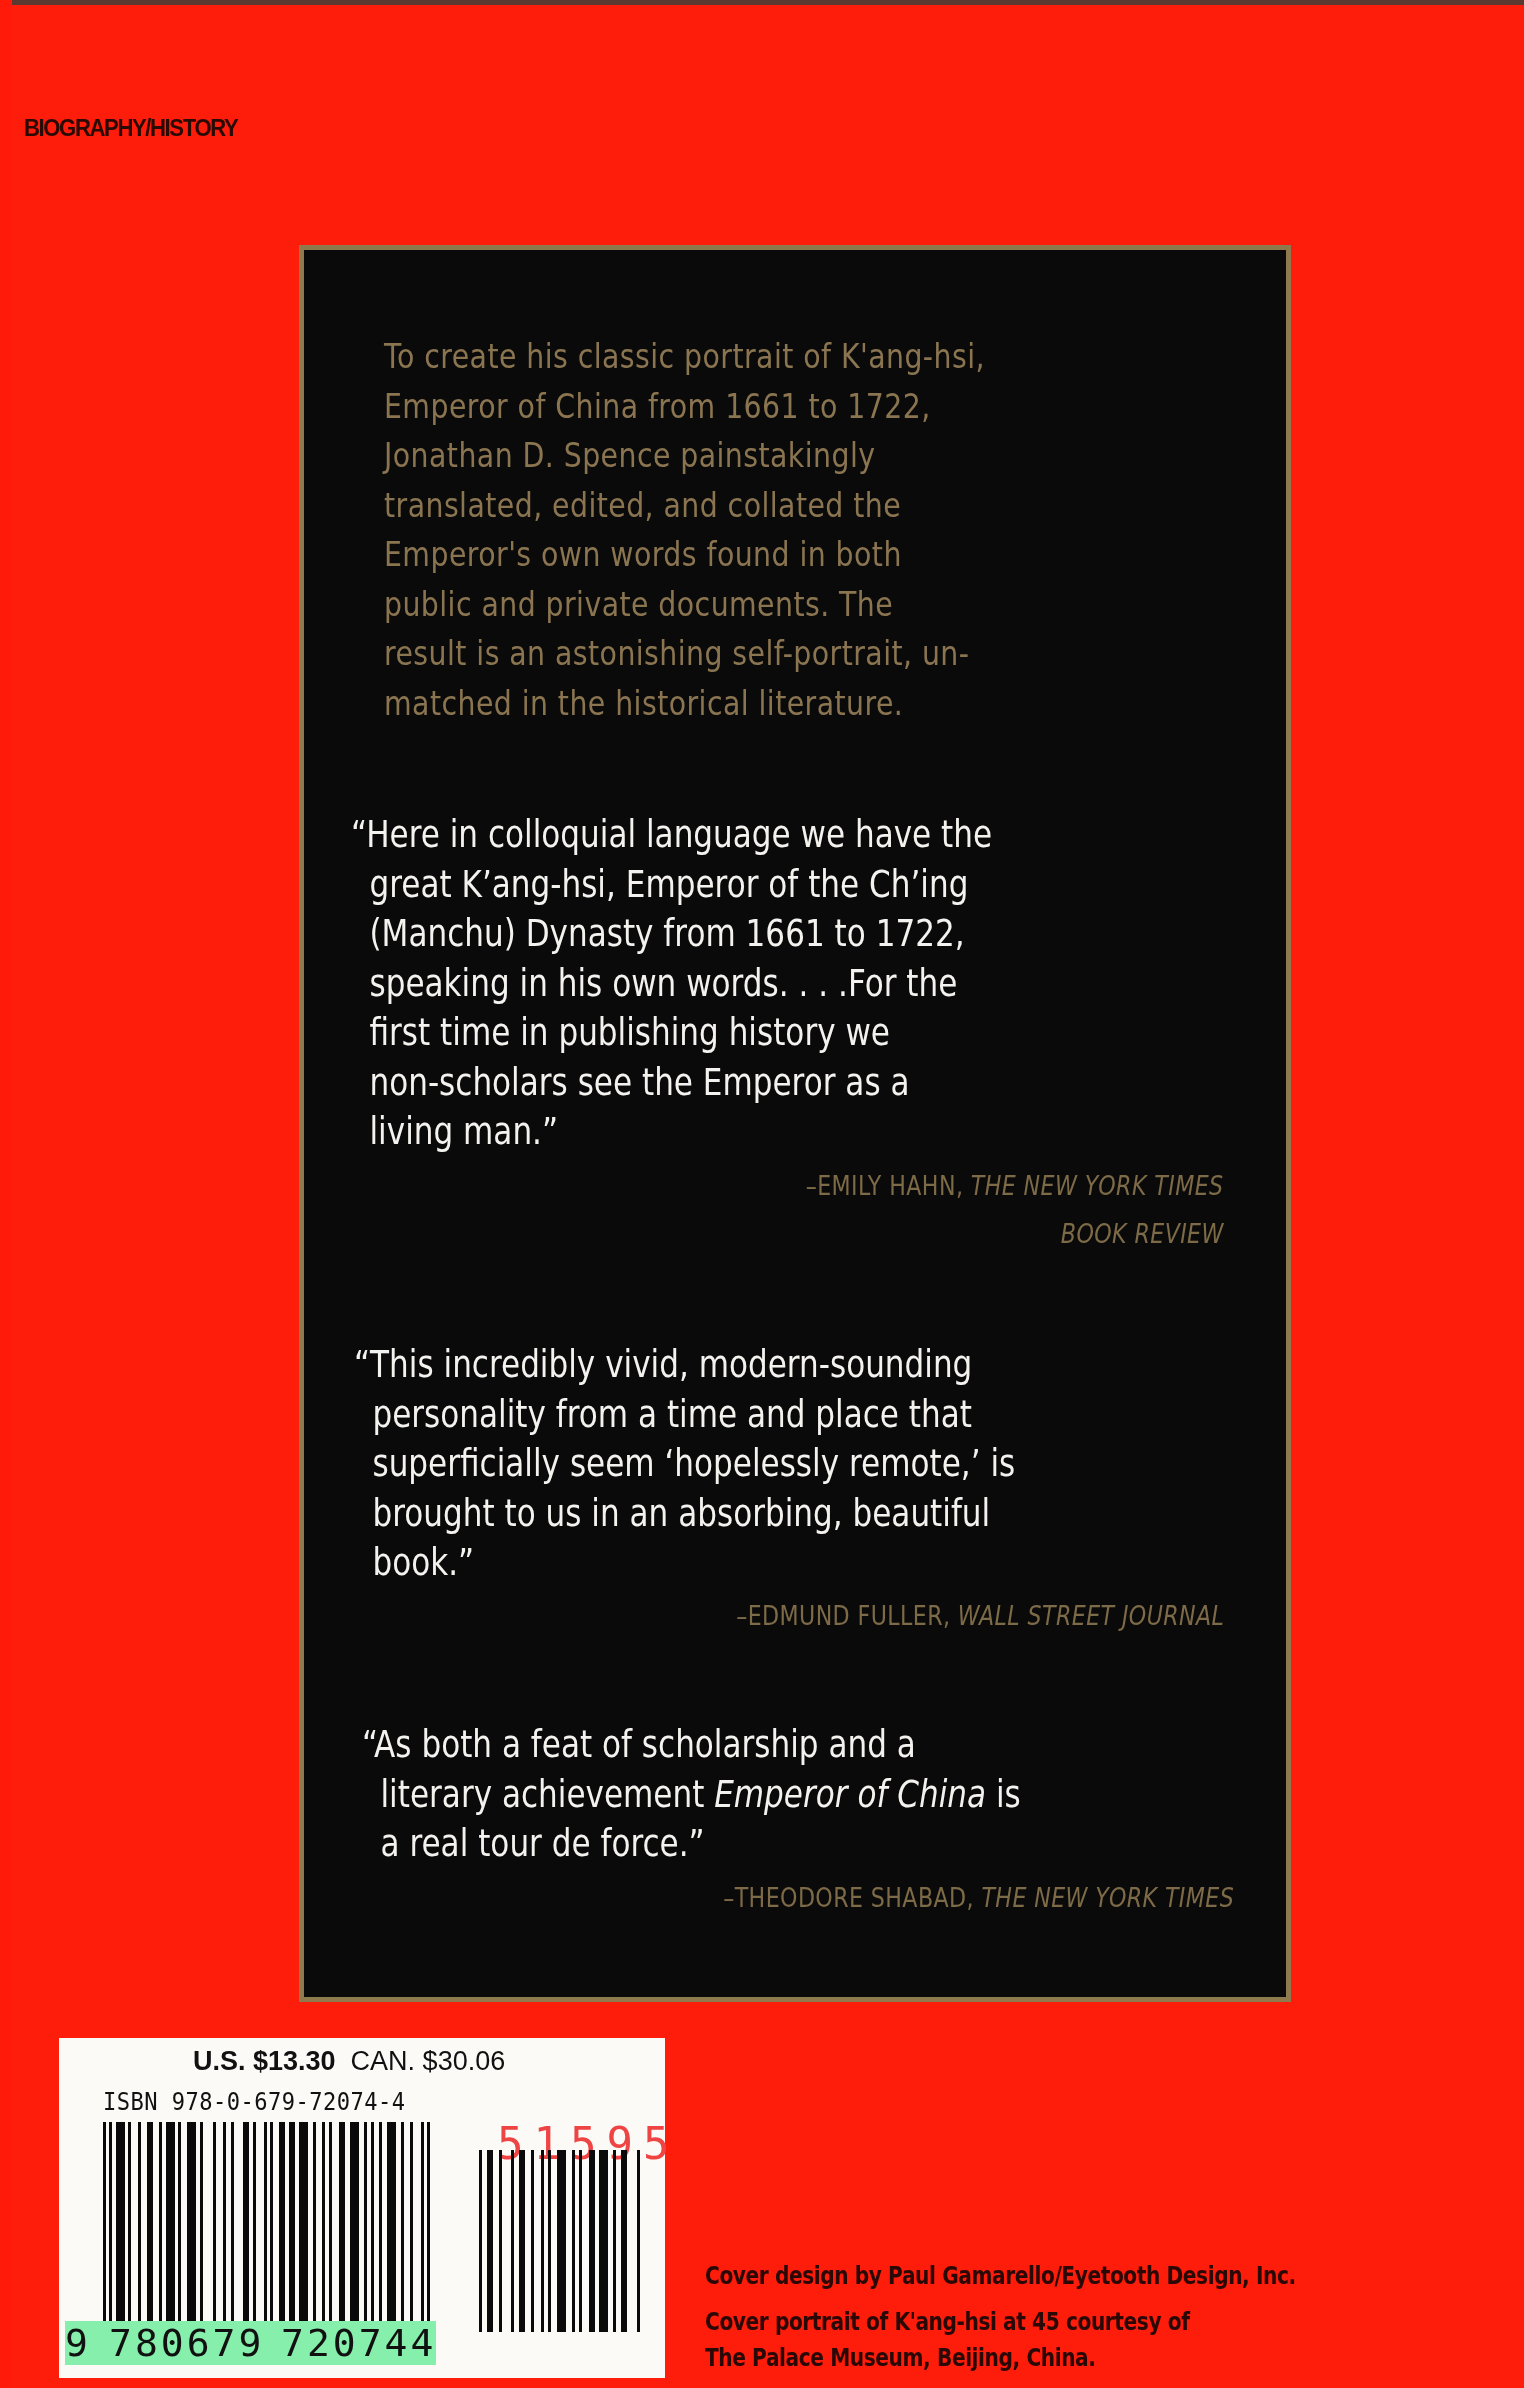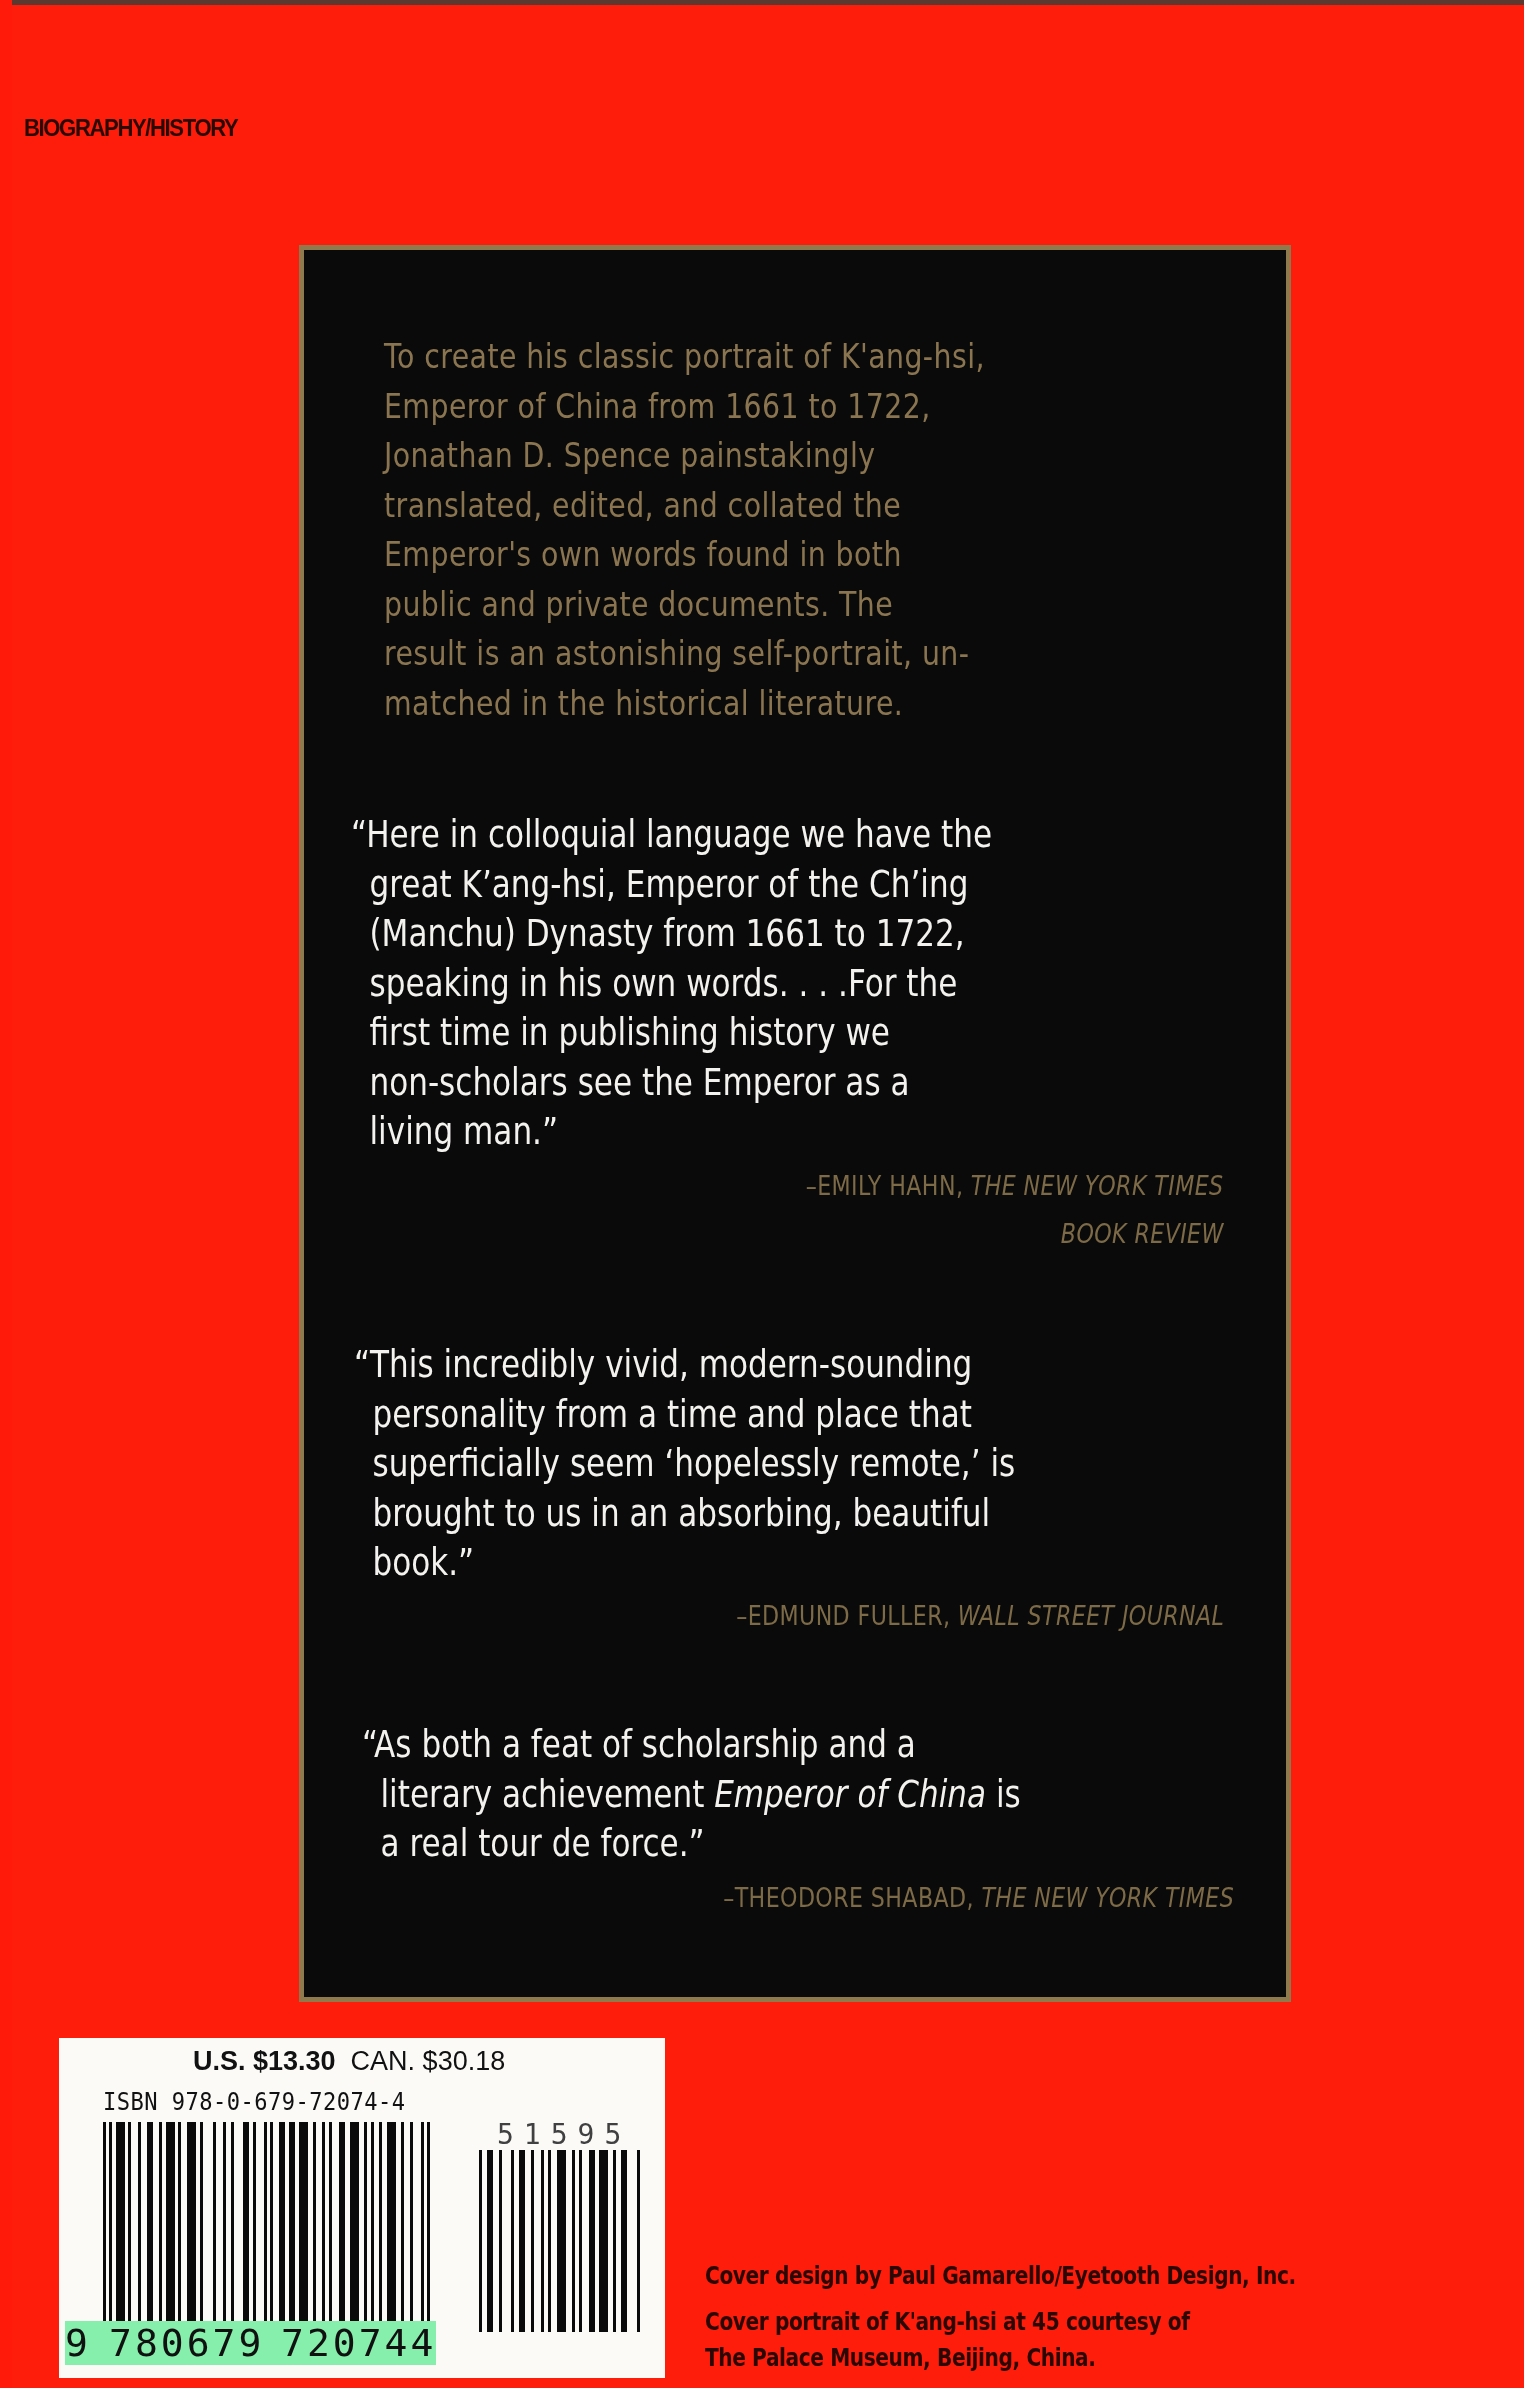--- a/index.html
+++ b/index.html
@@ -15,21 +15,21 @@
   .quote .indent { padding-left:22px; }
   .attrib { position:absolute; font-family:"DejaVu Sans", sans-serif; font-size:27px; color:#7d6a47; letter-spacing:0.5px; text-align:right; white-space:nowrap; transform:scaleX(0.82); transform-origin:right; }
   .attrib i { font-style:italic; }
   .price-box { position:absolute; left:47px; top:2038px; width:606px; height:340px; background:#fbfaf7; }
   .price { position:absolute; left:134px; top:8px; font-family:"Liberation Sans", sans-serif; font-size:27px; color:#111; white-space:nowrap; }
   .price b { font-weight:bold; }
   .isbn { position:absolute; left:44px; top:50px; font-family:"DejaVu Sans Mono", monospace; font-size:24px; color:#111; letter-spacing:0.5px; transform:scaleX(0.92); transform-origin:left; white-space:nowrap; }
   .barcode-main { position:absolute; left:44px; top:84px; width:334px; height:234px; }
   .barcode-digits { position:absolute; left:6px; top:283px; font-family:"DejaVu Sans Mono", monospace; font-size:38px; color:#111; white-space:nowrap; background:#86efac; }
   .barcode-digits span { display:inline-block; }
-  .addon-digits { position:absolute; left:438px; top:80px; font-family:"DejaVu Sans Mono", monospace; font-size:28px; color:#404040; letter-spacing:10px; white-space:nowrap; }
+  .addon-digits { position:absolute; left:438px; top:80px; font-family:"DejaVu Sans Mono", monospace; font-size:44px; color:#ef4444; letter-spacing:10px; white-space:nowrap; }
   .barcode-addon { position:absolute; left:420px; top:112px; width:165px; height:182px; }
   .credits { position:absolute; left:693px; top:2258px; font-family:"DejaVu Sans", sans-serif; font-weight:bold; font-size:24px; color:#2a0806; line-height:36px; white-space:nowrap; transform:scaleX(0.84); transform-origin:left; letter-spacing:-0.5px; }
   .credits .gap { height:10px; }
 </style>
 </head>
 <body>
 
 <div class="cover">
   <div class="top-edge"></div>
   <div class="right-edge"></div>
@@ -80,21 +80,21 @@
       <span class="line indent"><span>literary achievement </span><i>Emperor of China</i><span> is</span></span>
       <span class="line indent">a real tour de force.”</span>
     </div>
     <div class="attrib" style="right:52px; top:1632px;">
       <span>–THEODORE SHABAD, </span><i>THE NEW YORK TIMES</i>
     </div>
   </div>
 
   <div class="price-box">
     <div class="price">
-      <b>U.S. $13.30</b>&nbsp;&nbsp;<span>CAN. $30.18</span>
+      <b>U.S. $13.30</b>&nbsp;&nbsp;<span>CAN. $30.06</span>
     </div>
     <div class="isbn">ISBN 978-0-679-72074-4</div>
 
     <svg class="barcode-main" viewBox="0 0 334 234" preserveAspectRatio="none">
       <g fill="#0a0a0a">
         <rect x="0" y="0" width="3" height="234"></rect>
           <rect x="6" y="0" width="3" height="234"></rect>
         <rect x="13" y="0" width="9" height="205"></rect>
           <rect x="25" y="0" width="3" height="205"></rect>
         <rect x="35" y="0" width="3" height="205"></rect>

